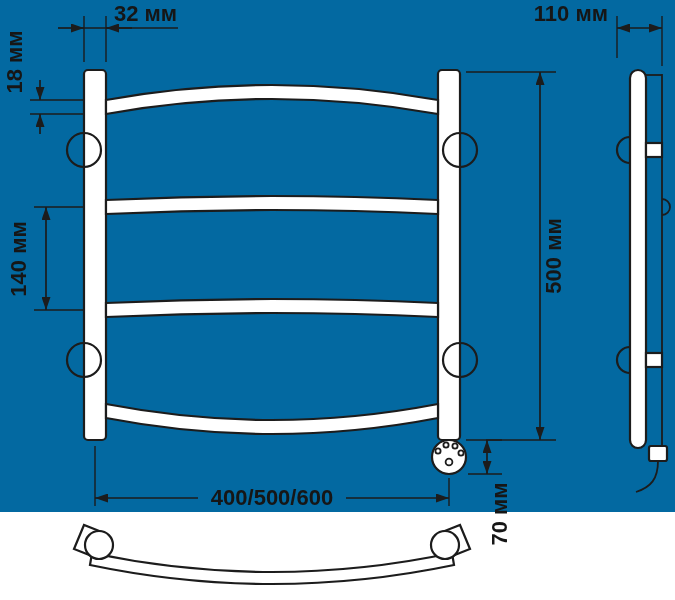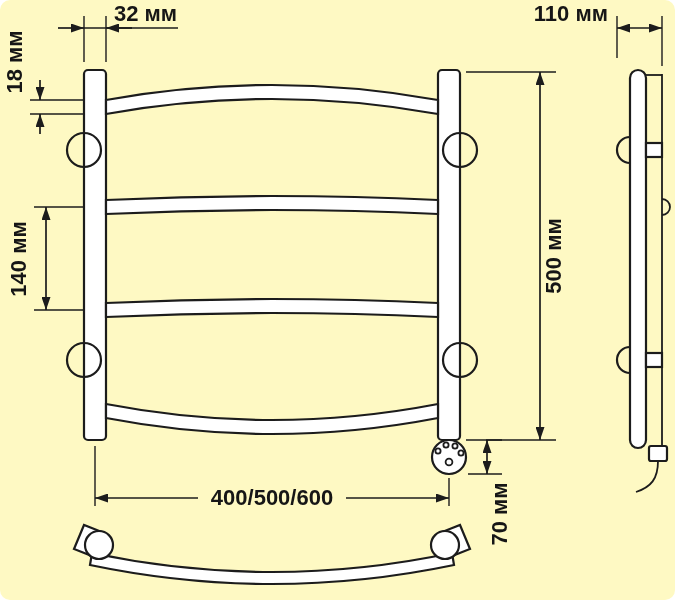--- a/index.html
+++ b/index.html
@@ -7,23 +7,22 @@
     padding: 0;
     background: #ffffff;
     width: 675px;
     height: 600px;
     overflow: hidden;
     font-family: "Liberation Sans", sans-serif;
   }
   .stage {
     position: relative;
     width: 675px;
-    height: 600px;
-    background: #fef9c3;
-    border-radius: 10px;
+    height: 512px;
+    background: #0369a1;
   }
   svg { display: block; }
   
   .s  { stroke: #1c1c1c; stroke-width: 2.2; fill: none; stroke-linecap: round; }
   .sw { stroke: #1c1c1c; stroke-width: 2.2; fill: #ffffff; }
   
   .dim { stroke: #1c1c1c; stroke-width: 1.7; fill: none; }
   .ext { stroke: #1c1c1c; stroke-width: 1.4; fill: none; }
   .thin { stroke: #1c1c1c; stroke-width: 1.8; fill: none; }
   text.lbl {

